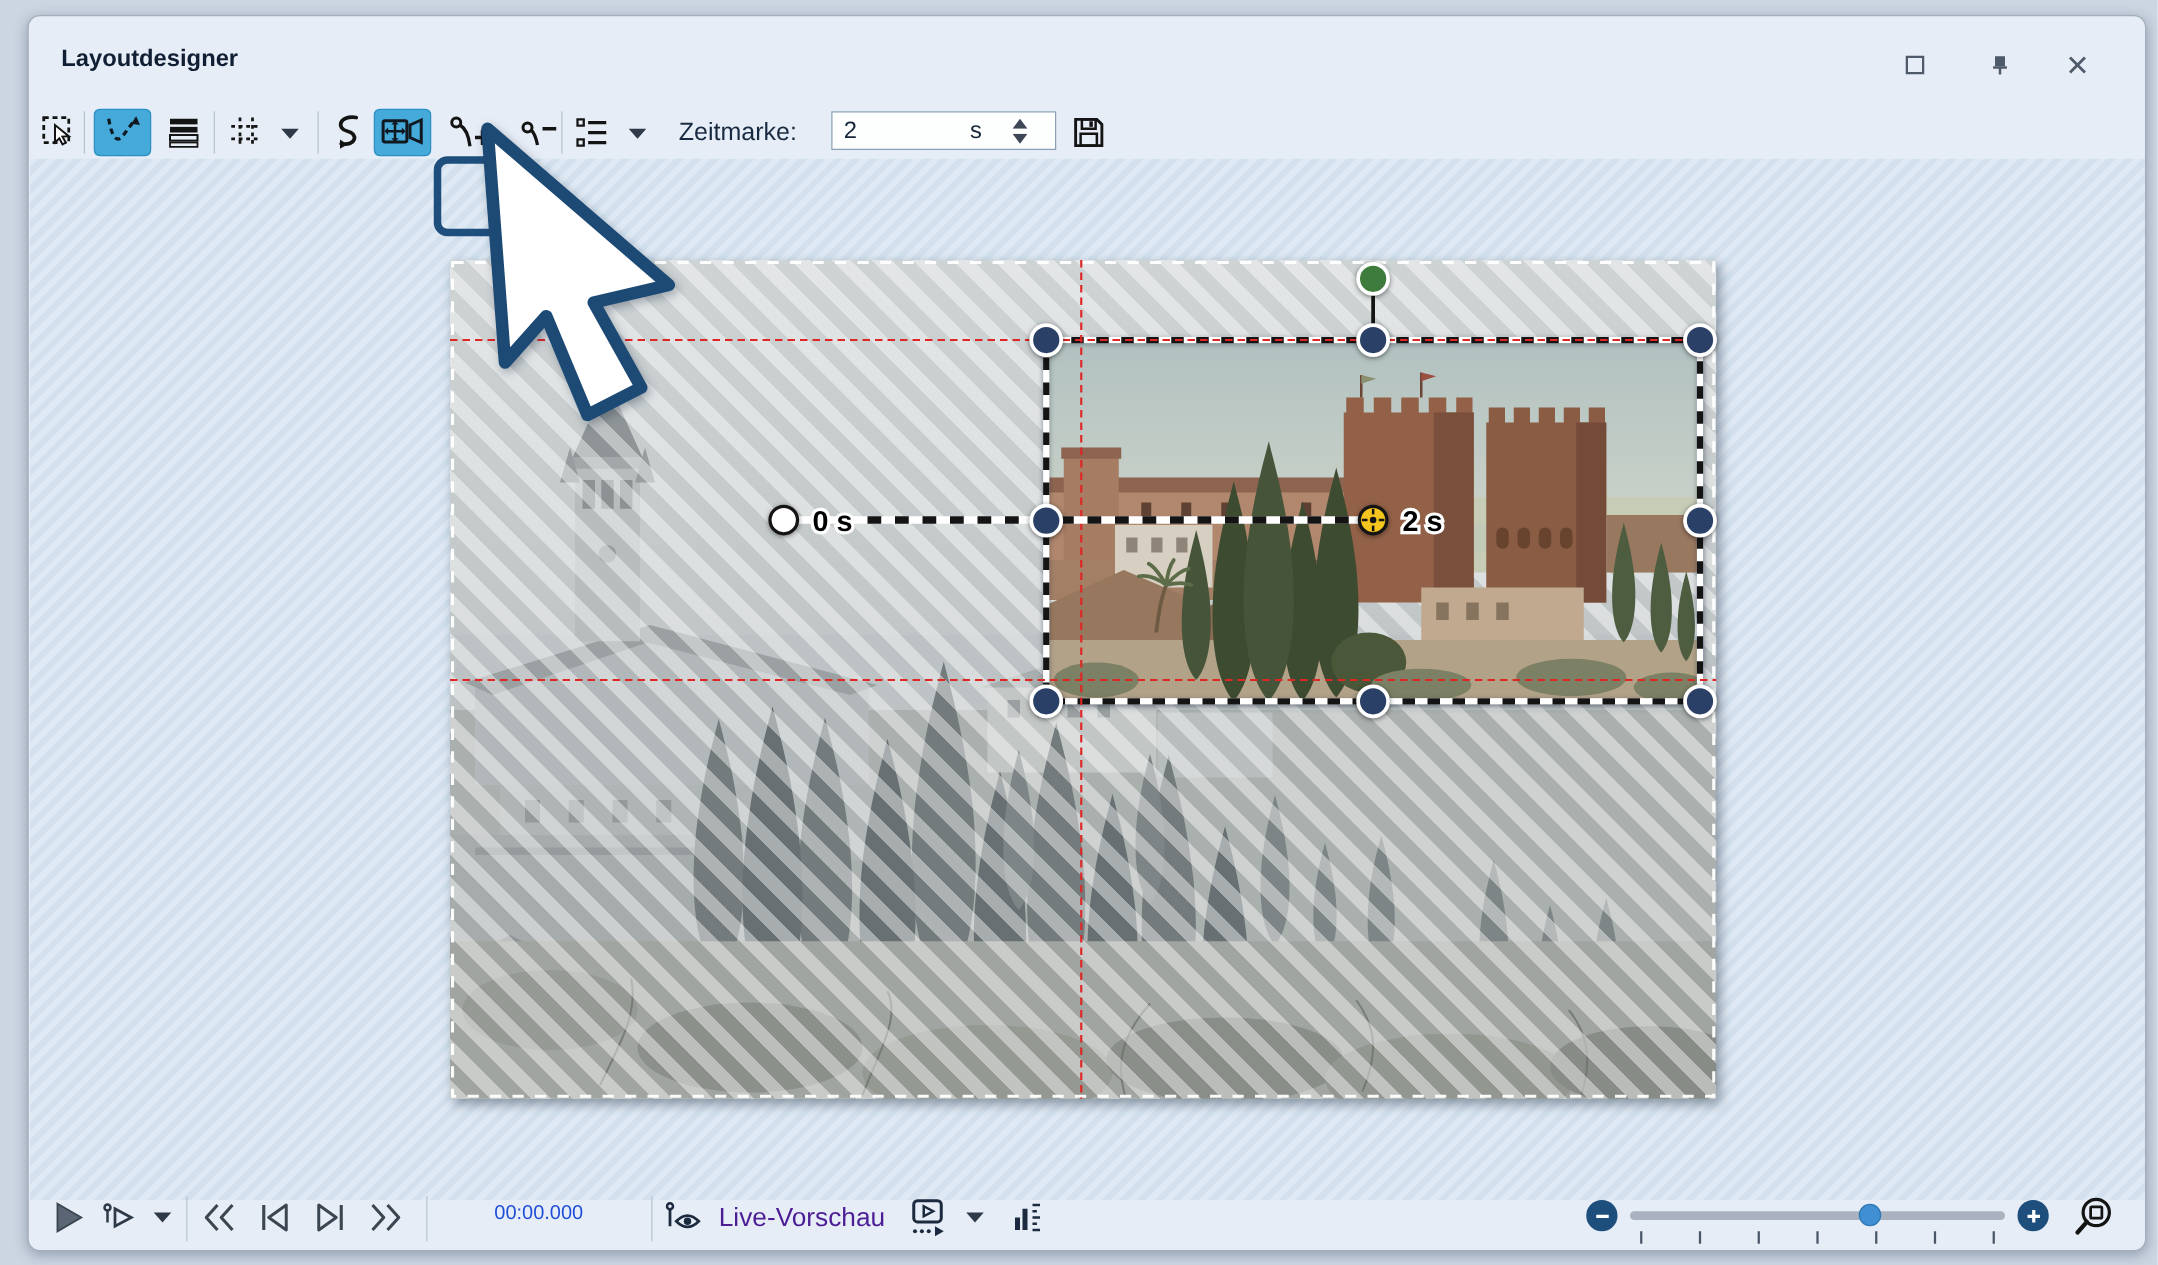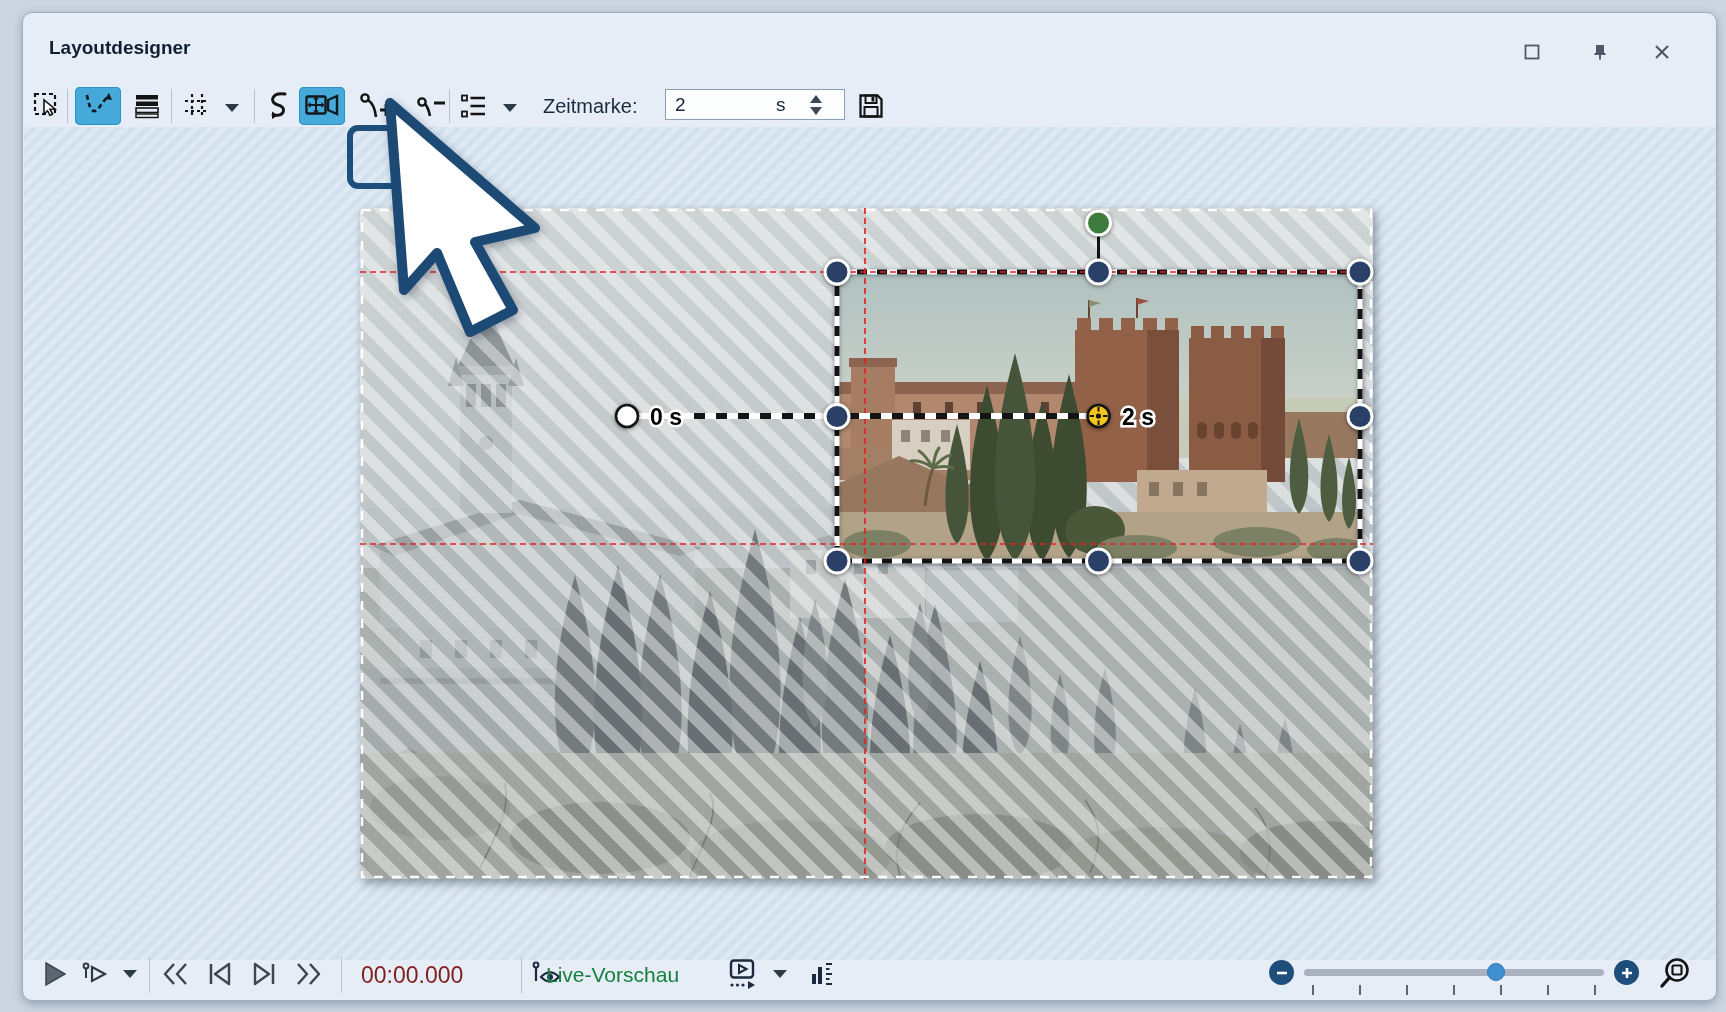--- a/index.html
+++ b/index.html
@@ -44,22 +44,22 @@
   .sel-image { position:absolute; left:477px; top:64px; width:523px; height:289px;
     box-shadow:2px 3px 7px rgba(40,50,70,.45); }
   .overlay { position:absolute; left:0; top:0; overflow:visible; }
 
   .cursor-svg { position:absolute; left:0; top:0; overflow:visible; z-index:60; pointer-events:none; }
 
   
   .transport { position:absolute; left:0; top:938px; width:100%; height:50px; }
   .bbtn { position:absolute; top:6px; width:34px; height:34px; display:flex; align-items:center; justify-content:center; }
   .bsep { position:absolute; top:6px; width:1px; height:36px; background:#b8c3d1; }
-  .time { position:absolute; left:338px; top:11px; width:140px; text-align:left; font-size:23px; color:#7f1d1d; }
-  .lvlabel { position:absolute; left:523px; top:12px; font-size:21px; color:#15803d; }
+  .time { position:absolute; left:338px; top:11px; width:140px; text-align:center; font-size:16px; color:#1d4ed8; }
+  .lvlabel { position:absolute; left:552px; top:12px; font-size:21px; color:#4c1d95; }
   .zoomctrl-minus, .zoomctrl-plus { position:absolute; top:9px; width:25px; height:25px; border-radius:50%;
     background:#1d4e7c; display:flex; align-items:center; justify-content:center; }
   .slider-track { position:absolute; left:1281px; top:18px; width:300px; height:7px; border-radius:4px; background:#a9b2be; }
   .slider-thumb { position:absolute; left:1464px; top:12px; width:18px; height:18px; border-radius:50%;
     background:#3f8fd2; border:1px solid #2e79b6; }
   .ticks { position:absolute; left:1281px; top:32px; overflow:visible; }
 </style>
 </head>
 <body>
 

